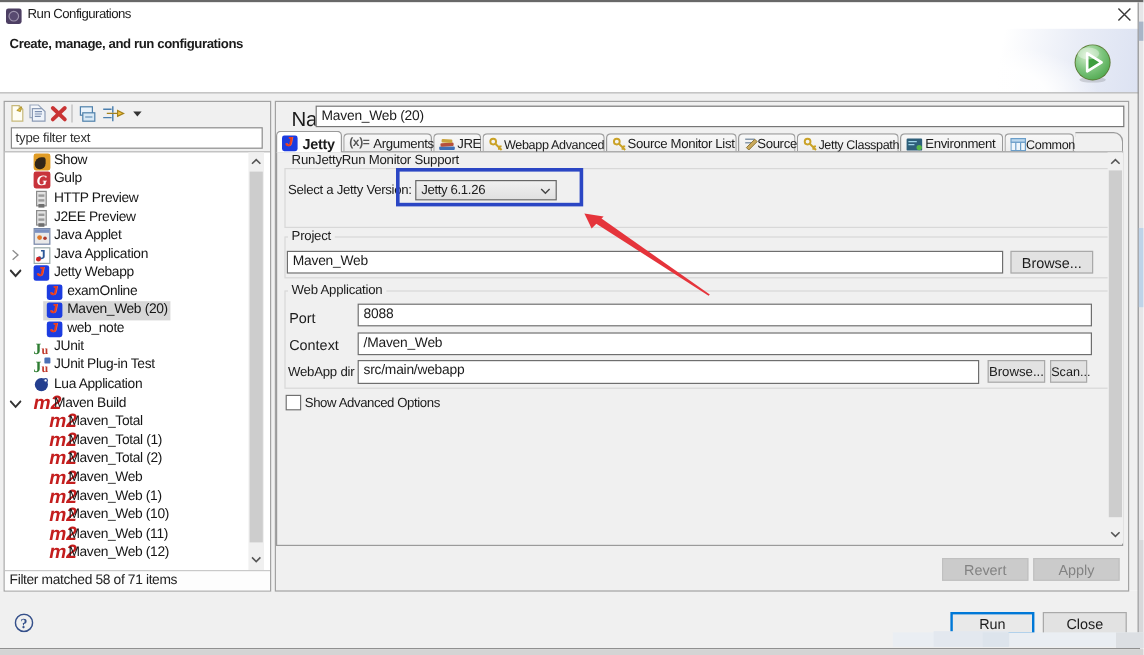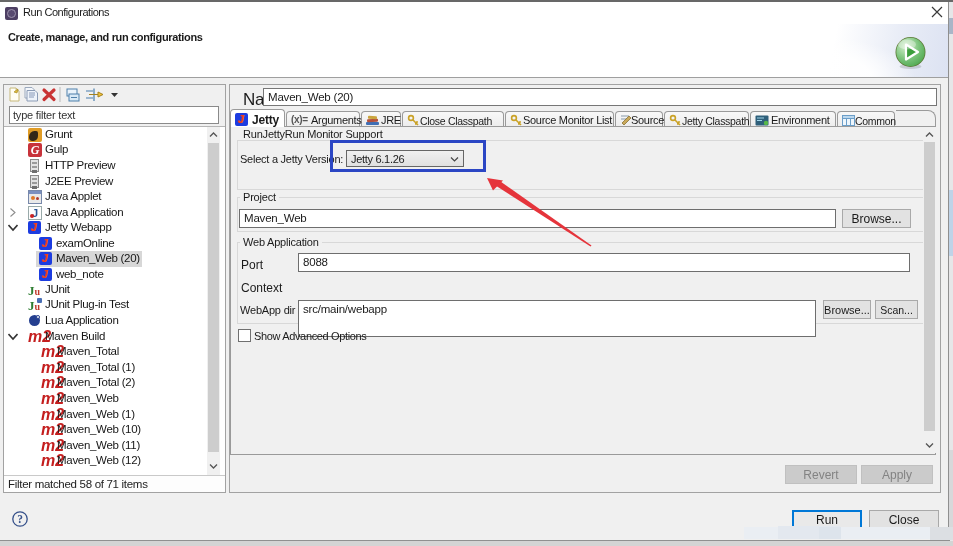--- a/index.html
+++ b/index.html
@@ -97,21 +97,21 @@
   <div class="abs" id="treebox"></div>
   <div class="abs" id="statusbox"></div>
   <div class="abs" style="left:8px;top:478px;color:#222;font-size:11.5px;letter-spacing:-0.3px;">Filter matched 58 of 71 items</div>
   <div class="abs" id="filterbox">type filter text</div>
 
   <div class="abs" style="left:36px;top:251px;width:106px;height:16px;background:#d7d7d7;"></div>
 
   <div class="abs tico" style="left:28px;top:128px;background:#e09c26;border-radius:2px;overflow:hidden;">
       <i style="position:absolute;left:1px;top:3px;width:9px;height:10px;background:#332718;border-radius:60% 20% 50% 40%;"></i>
     </div>
-  <div class="abs tlabel" style="left:45px;top:128px;">Grunt</div>
+  <div class="abs tlabel" style="left:45px;top:128px;">Show</div>
 
   <div class="abs tico" style="left:28px;top:143px;background:#c8333b;border-radius:2px;color:#fff;font-family:'Liberation Serif';font-style:italic;font-weight:bold;font-size:12px;text-align:center;line-height:14px;">G</div>
   <div class="abs tlabel" style="left:45px;top:143px;">Gulp</div>
 
   <div class="abs isrv" style="left:30px;top:159px;">
       <i></i>
       <i></i>
       <i style="background:#6f6f6f;height:3px;"></i>
     </div>
   <div class="abs tlabel" style="left:45px;top:159px;">HTTP Preview</div>
@@ -236,21 +236,21 @@
         <rect x="2" y="5" width="11" height="3" rx="1" fill="#b5503c" transform="rotate(-4 7 6)"></rect>
         <rect x="3" y="2" width="9" height="3" rx="1" fill="#caa43c" transform="rotate(3 7 3)"></rect>
       </svg>
     <span style="position:absolute;left:19px;top:2px;z-index:2;">JRE</span>
   </div>
   <div class="tab" style="left:402px;width:102px;">
     <svg style="position:absolute;left:4px;top:2px;" width="13" height="13" viewBox="0 0 13 13">
         <circle cx="4" cy="4" r="2.4" fill="none" stroke="#caa227" stroke-width="1.6"></circle>
         <path d="M6 6 L11 11 M9 8 L11 8 M8 10 L10 10" stroke="#caa227" stroke-width="1.6"></path>
       </svg>
-    <span style="position:absolute;left:17px;top:2.5px;z-index:2;font-size:10.5px;">Close Classpath</span>
+    <span style="position:absolute;left:17px;top:2.5px;z-index:2;font-size:10.5px;">Webapp Advanced</span>
   </div>
   <div class="tab" style="left:505px;width:109px;">
     <svg style="position:absolute;left:4px;top:2px;" width="13" height="13" viewBox="0 0 13 13">
         <circle cx="4" cy="4" r="2.4" fill="none" stroke="#caa227" stroke-width="1.6"></circle>
         <path d="M6 6 L11 11 M9 8 L11 8 M8 10 L10 10" stroke="#caa227" stroke-width="1.6"></path>
       </svg>
     <span style="position:absolute;left:17px;top:2px;z-index:2;">Source Monitor List</span>
   </div>
   <div class="tab" style="left:615px;width:48px;">
     <svg style="position:absolute;left:3px;top:2px;" width="14" height="13" viewBox="0 0 14 13">
@@ -298,24 +298,25 @@
   <div class="group" style="left:237px;top:197px;width:694px;height:35px;"></div>
   <div class="glabel" style="left:240px;top:191px;">Project</div>
   <div class="field" style="left:239px;top:209px;width:597px;height:19px;">Maven_Web</div>
   <div class="btn" style="left:842px;top:209px;width:69px;height:19px;padding-top:2px;">Browse...</div>
 
   <div class="group" style="left:237px;top:242px;width:694px;height:82px;"></div>
   <div class="glabel" style="left:240px;top:236px;">Web Application</div>
   <div class="abs" style="left:241px;top:258px;">Port</div>
   <div class="field" style="left:298px;top:253px;width:612px;height:19px;">8088</div>
   <div class="abs" style="left:241px;top:281px;">Context</div>
+  <div class="field" style="left:298px;top:277px;width:612px;height:19px;">/Maven_Web</div>
   <div class="abs" style="left:240px;top:304px;font-size:11px;letter-spacing:-0.2px;">WebApp dir</div>
-  <div class="field" style="left:298px;top:300px;width:518px;height:37px;">src/main/webapp</div>
+  <div class="field" style="left:298px;top:300px;width:518px;height:20px;">src/main/webapp</div>
   <div class="btn" style="left:823px;top:300px;width:48px;height:19px;padding-top:3px;font-size:11px;">Browse...</div>
-  <div class="btn" style="left:875px;top:300px;width:43px;height:19px;padding-top:3px;font-size:10.5px;">Scan...</div>
+  <div class="btn" style="left:875px;top:300px;width:31px;height:19px;padding-top:3px;font-size:10.5px;">Scan...</div>
 
   <div class="abs" style="left:238px;top:329px;width:13px;height:13px;background:#fff;border:1px solid #707070;"></div>
   <div class="abs" style="left:254px;top:330px;font-size:11px;letter-spacing:-0.35px;">Show Advanced Options</div>
 
   <svg class="abs" style="left:480px;top:170px;z-index:11;" width="120" height="85" viewBox="0 0 120 85">
     <polygon points="7,8 23,10.5 13,20.5" fill="#e5343b"></polygon>
     <polygon points="14,14.5 19.5,10.8 111.5,75.5 110.5,76.5" fill="#e5343b"></polygon>
   </svg>
 
   <div class="abs sbtrack" style="left:923px;top:127px;width:13px;height:326px;"></div>

